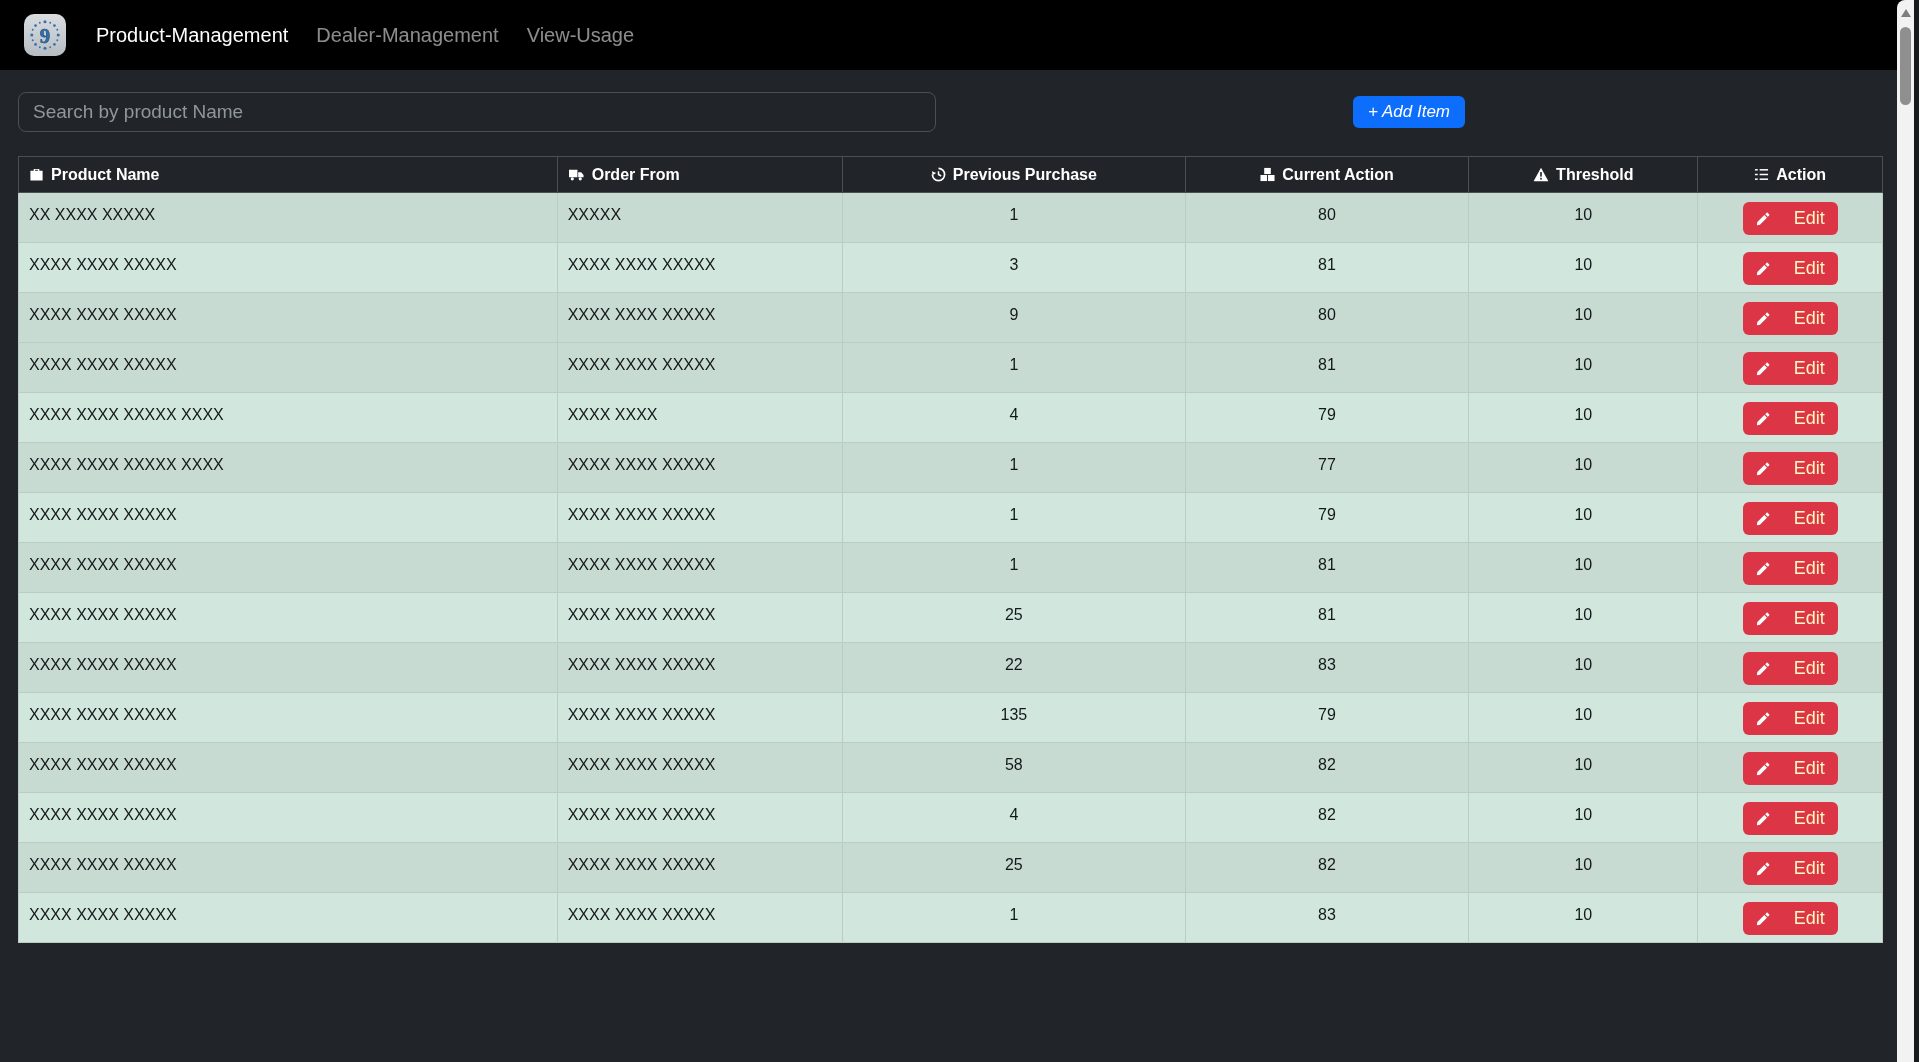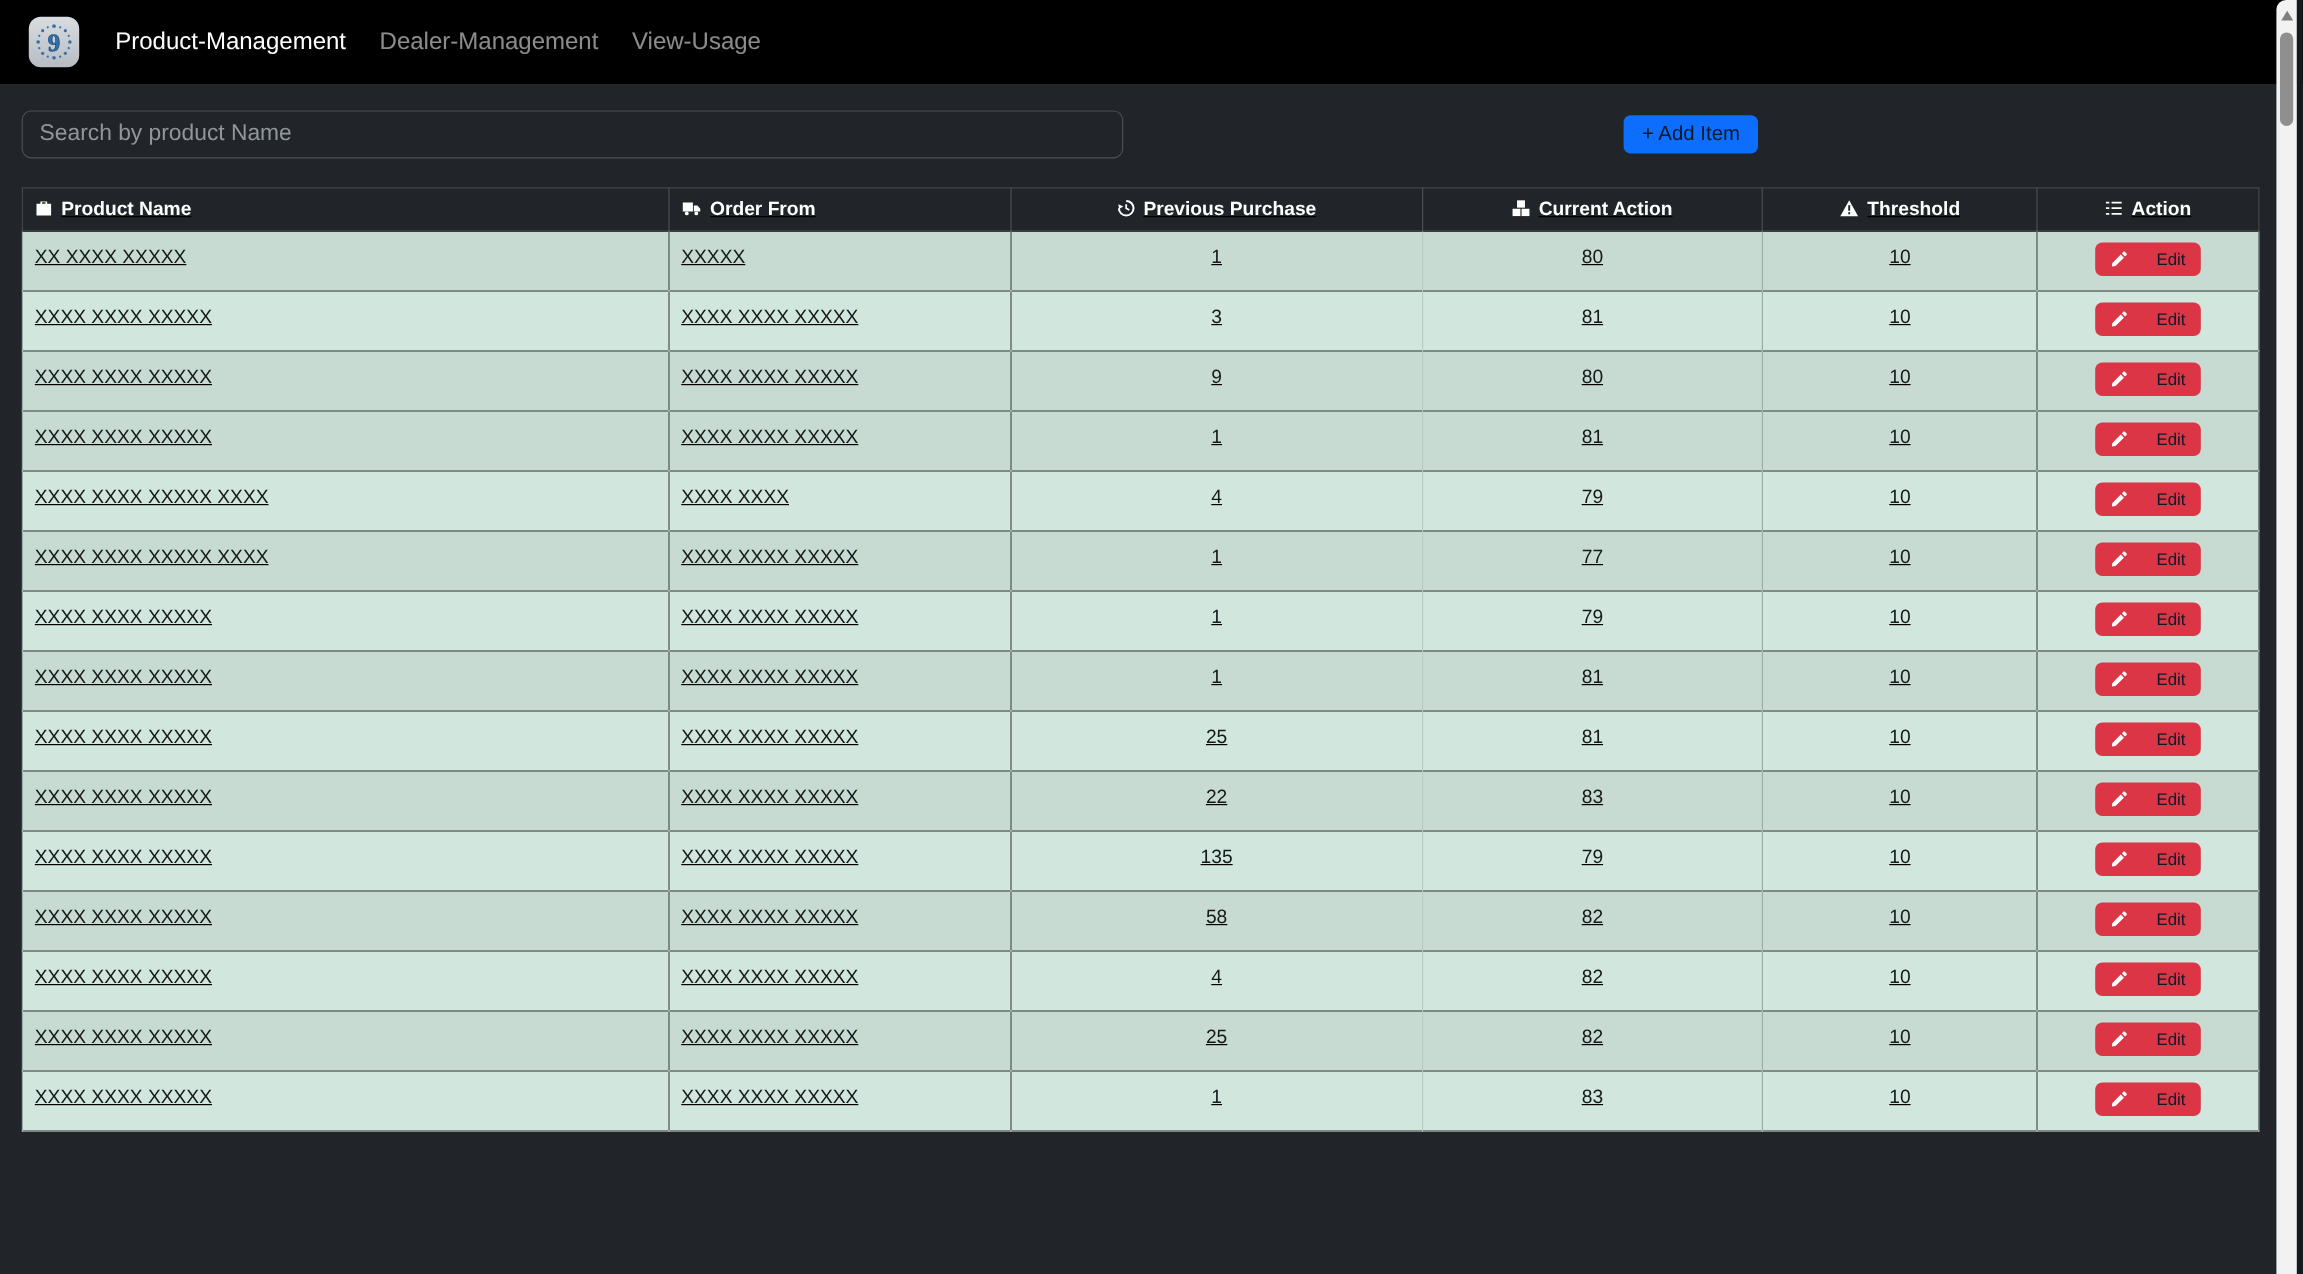--- a/index.html
+++ b/index.html
@@ -32,28 +32,28 @@
   .search-input {
     width:918px; height:40px;
     background:transparent;
     border:1px solid #495057; border-radius:8px;
     color:#f97316; font-size:19px; padding:0 14px;
     outline:none;
   }
   .search-input::placeholder { color:#8f969c; }
   .add-btn {
     margin-left:auto; margin-right:418px;
-    background:#0d6efd; color:#0f172a;
+    background:#0d6efd; color:#ffffff;
     border:none; border-radius:6px;
     font-size:17px; padding:6px 15px;
-    cursor:pointer; white-space:nowrap;
+    cursor:pointer; white-space:nowrap;font-style:italic;
   }
 
   
-  .table-wrap { margin-top:24px; width:1865px; height:886px; overflow:hidden;text-decoration:underline; }
+  .table-wrap { margin-top:24px; width:1865px; height:886px; overflow:hidden; }
   table { width:100%; border-collapse:collapse; table-layout:fixed; }
   thead th {
     background:#212529; color:#fff;
     font-size:16px; font-weight:bold;
     height:36px; padding:0 10px;
     border:1px solid #4a4f53;
     text-align:center; white-space:nowrap;
   }
   thead th.al { text-align:left; }
   th .hicon { vertical-align:-2px; margin-right:7px; }
@@ -63,23 +63,23 @@
   tbody td {
     border:1px solid #b9cdc4;
     vertical-align:top;
     padding:13px 10px 0 10px;
     font-size:16px; color:#15181b;
     white-space:nowrap; overflow:hidden;
   }
   td.ctr { text-align:center; }
   td.action { text-align:center; padding-top:9px; }
   .edit-btn {
-    background:#dc3545; color:#0f172a;
+    background:#dc3545; color:#fef9c3;
     border:none; border-radius:6px;
-    font-size:14px; padding:6px 13px;
+    font-size:18px; padding:6px 13px;
     display:inline-flex; align-items:center; gap:24px;
     cursor:pointer;
   }
 
   
   .scroll-edge  { position:absolute; top:0; right:0; width:5px; height:1062px; background:#17191c; }
   .scroll-track { position:absolute; top:0; right:5px; width:17px; height:1062px; background:#f2f2f2; border-top-left-radius:8px; }
   .scroll-up {
     width:0; height:0; margin:9px auto 0;
     border-left:5px solid transparent; border-right:5px solid transparent;

